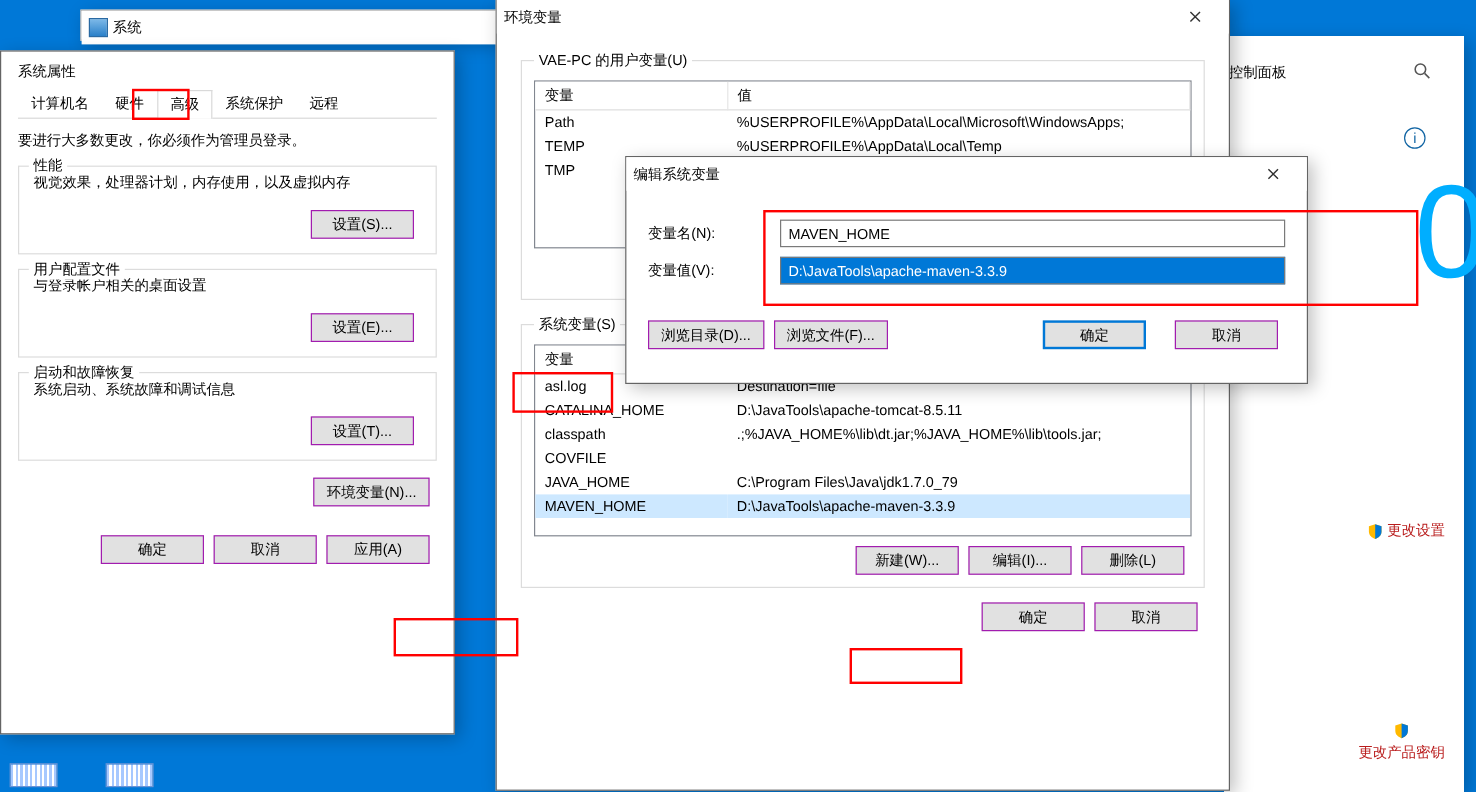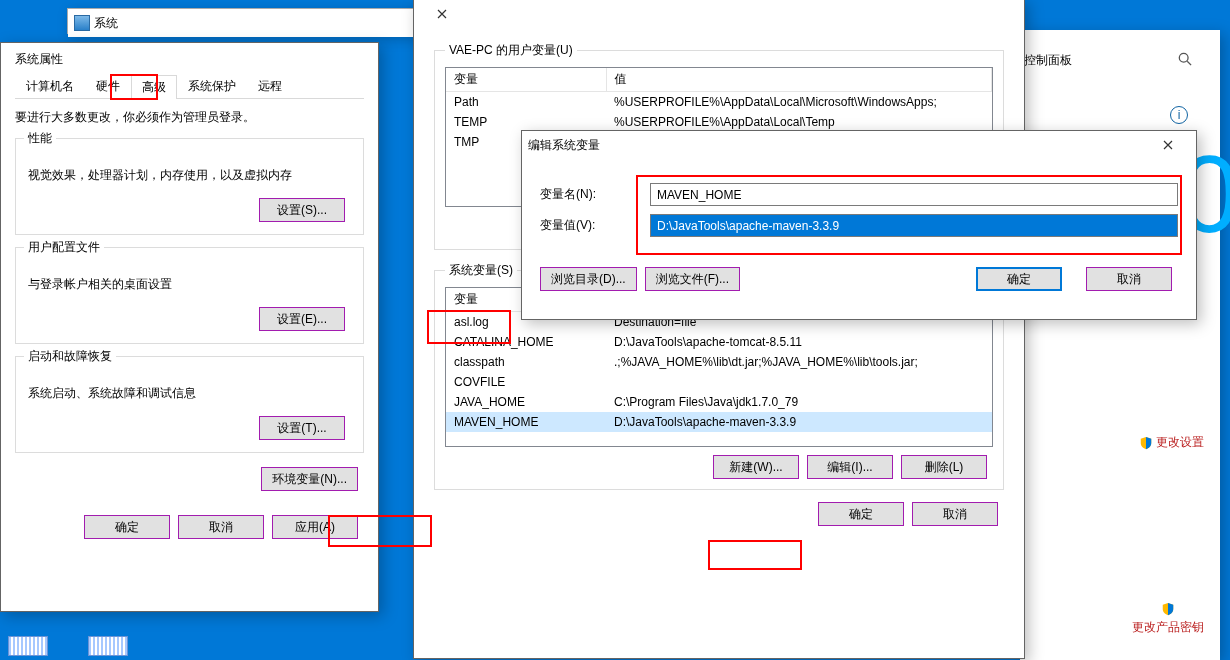--- a/index.html
+++ b/index.html
@@ -21,40 +21,40 @@
   
   #win-system-applet { left: 67px; top: 8px; width: 350px; height: 26px; border:1px solid #aaa; }
   #win-system-applet .icon { width:16px; height:16px; margin-right:4px; background:linear-gradient(#7db9e8,#2a80c9); border:1px solid #2a6aa3; }
 
   
   #win-sysprops { left: 0; top: 42px; width: 379px; height: 570px; background:#fff; }
   #win-sysprops .content { padding: 8px 14px 0 14px; }
   .tabs { display:flex; border-bottom:1px solid #d9d9d9; margin-bottom:10px; }
   .tab { padding:3px 10px; border:1px solid transparent; border-bottom:none; }
   .tab.active { border-color:#d9d9d9; background:#fff; position:relative; top:1px; }
-  .group { border:1px solid #dcdcdc; padding:28px 12px 12px 12px; margin-top:12px; position:relative; }
+  .group { border:1px solid #dcdcdc; padding:5px 12px 12px 12px; margin-top:12px; position:relative; }
   .group-title { position:absolute; top:-9px; left:8px; background:#fff; padding:0 4px; }
   .btn { min-width:86px; height:24px; border:1px solid #a21caf; background:#e1e1e1; padding:0 10px; display:inline-flex; align-items:center; justify-content:center; cursor:pointer; }
   .btn-row { text-align:right; margin-top:14px; display:flex; gap:8px; justify-content:flex-end; padding-right:6px; }
 
   
   #win-envvars { left:413px; top:-1px; width:612px; height:660px; }
   #win-envvars .content { padding: 8px 20px 10px 20px; }
   fieldset.vars { border:1px solid #dcdcdc; padding:8px 10px 10px 10px; margin:6px 0 12px 0; }
   fieldset.vars legend { padding:0 4px; }
   .var-table { height:140px; border:1px solid #828790; overflow-y:scroll; background:#fff; }
   .var-table.sys { height:160px; }
   .var-table table { width:100%; border-collapse:collapse; }
   .var-table th { text-align:left; font-weight:normal; background:#fff; border-right:1px solid #e5e5e5; border-bottom:1px solid #e5e5e5; padding:3px 8px; }
   .var-table td { padding:3px 8px; white-space:nowrap; overflow:hidden; text-overflow:ellipsis; max-width:260px; }
   .var-table tr.selected td { background:#cde8ff; }
   fieldset .btn-row { margin-top:8px; }
 
   
-  #win-edit { left:521px; top:130px; width:676px; height:190px; background:#fff; }
+  #win-edit { left:521px; top:130px; width:569px; height:190px; background:#fff; }
   #win-edit .content { padding:16px 18px 10px 18px; }
   .form-row { display:flex; align-items:center; margin:8px 0; gap:20px; }
   .form-row .lab { width:90px; }
   .form-row input { flex:1; height:23px; border:1px solid #7a7a7a; padding:0 6px; font-size:12px; }
   .form-row input.sel { background:#0078d7; color:#fff; }
   #win-edit .btn-row { margin-top:30px; }
   #win-edit .btn-row .left-group { margin-right:auto; display:flex; gap:8px; }
   #win-edit .btn-row { display:flex; align-items:center; }
   .btn.default { border:2px solid #0078d7; }
 
@@ -150,20 +150,21 @@
     <div class="btn-row" style="margin-top:24px;">
       <span class="btn">确定</span>
       <span class="btn">取消</span>
       <span class="btn">应用(A)</span>
     </div>
   </div>
 </div>
 
 <div id="win-envvars" class="window">
   <div class="titlebar">
+    <span class="title">环境变量</span>
     <div class="titlebar-btns">
       <div class="titlebar-btn close">
         <svg width="10" height="10" viewBox="0 0 10 10">
             <path d="M1 1l8 8M9 1l-8 8" stroke="#333" stroke-width="1.2"></path>
           </svg>
       </div>
     </div>
   </div>
   <div class="content">
     <fieldset class="vars">

